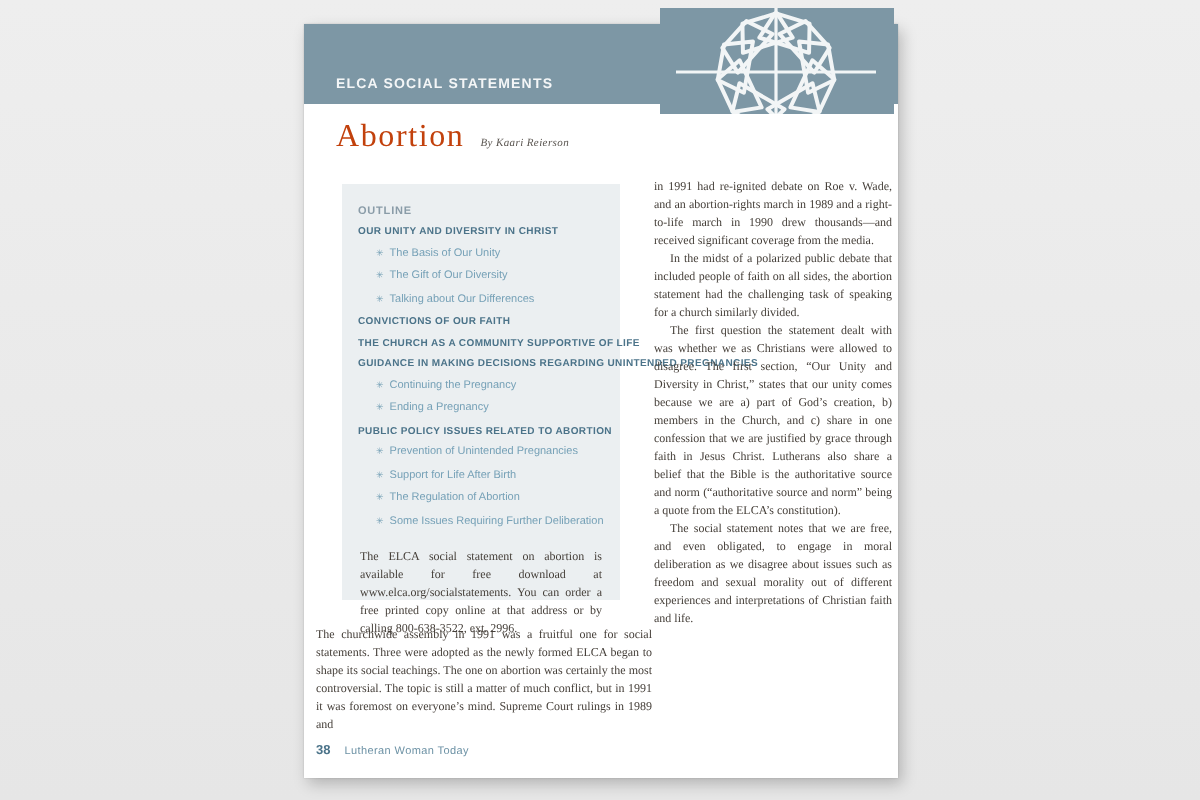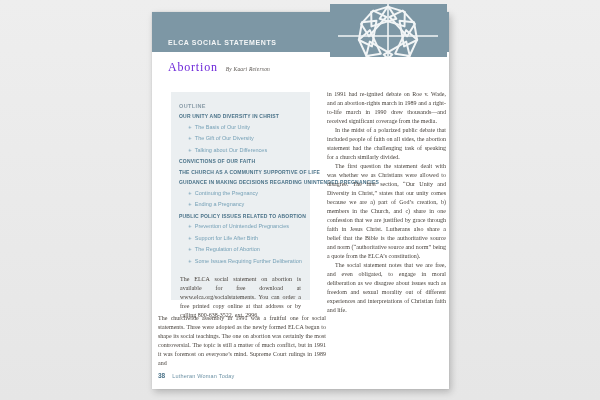--- a/index.html
+++ b/index.html
@@ -30,21 +30,21 @@
     background:#7d97a5;overflow:hidden;
   }
   .logo-block svg{display:block;}
   
   .title-row{
     position:absolute;left:16px;top:48px;right:10px;
     display:flex;align-items:baseline;gap:8px;
   }
   .article-title{
     margin:0;font-family:"Liberation Serif",serif;font-weight:500;
-    font-size:12px;letter-spacing:0.8px;color:#6d28d9;
+    font-size:16px;letter-spacing:0.8px;color:#c2410c;
   }
   .byline{
     font-family:"Liberation Serif",serif;font-style:italic;
     font-size:5.5px;color:#5a5550;letter-spacing:0.2px;
   }
   
   .outline-box{
     position:absolute;left:19px;top:80px;width:139px;height:208px;
     background:#ebeff1;box-sizing:border-box;
     padding:9px 8px 0 8px;

